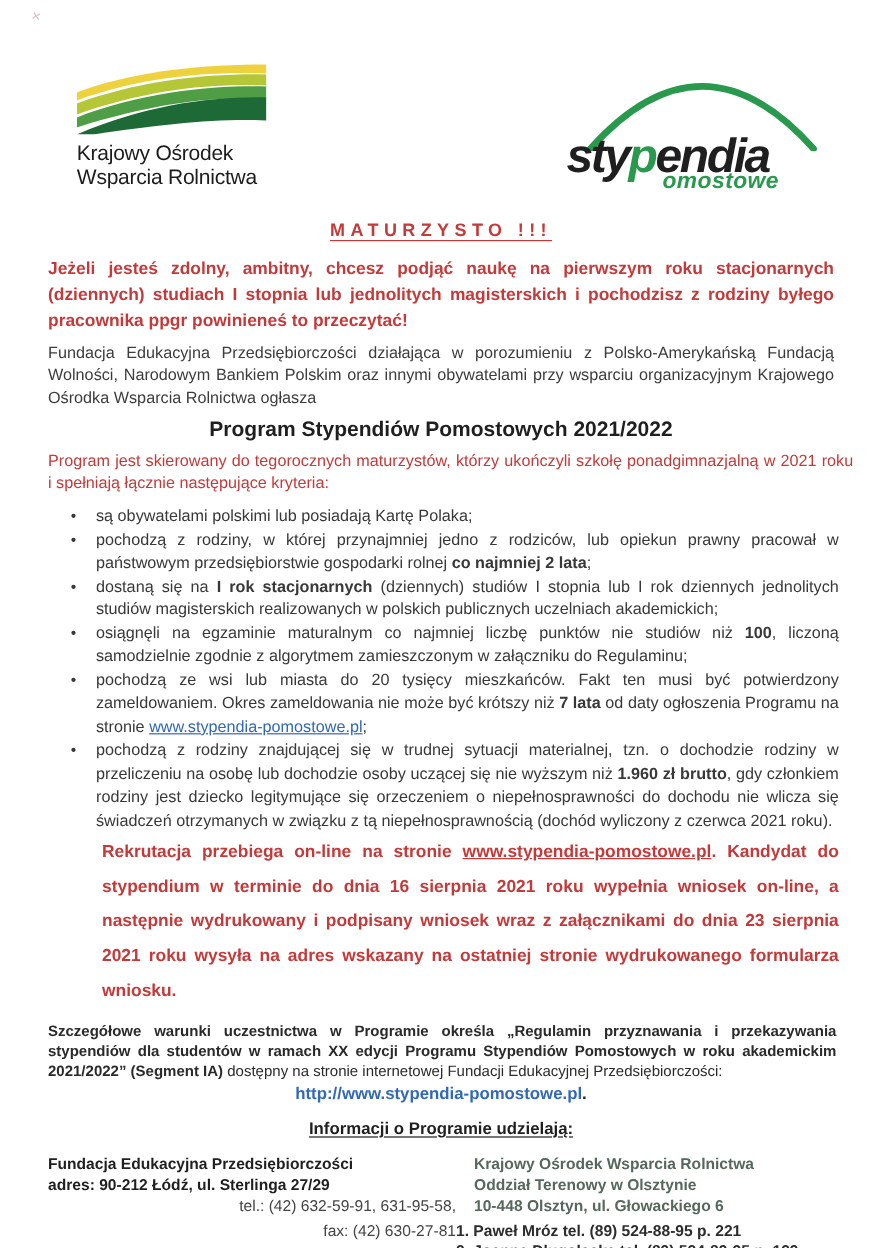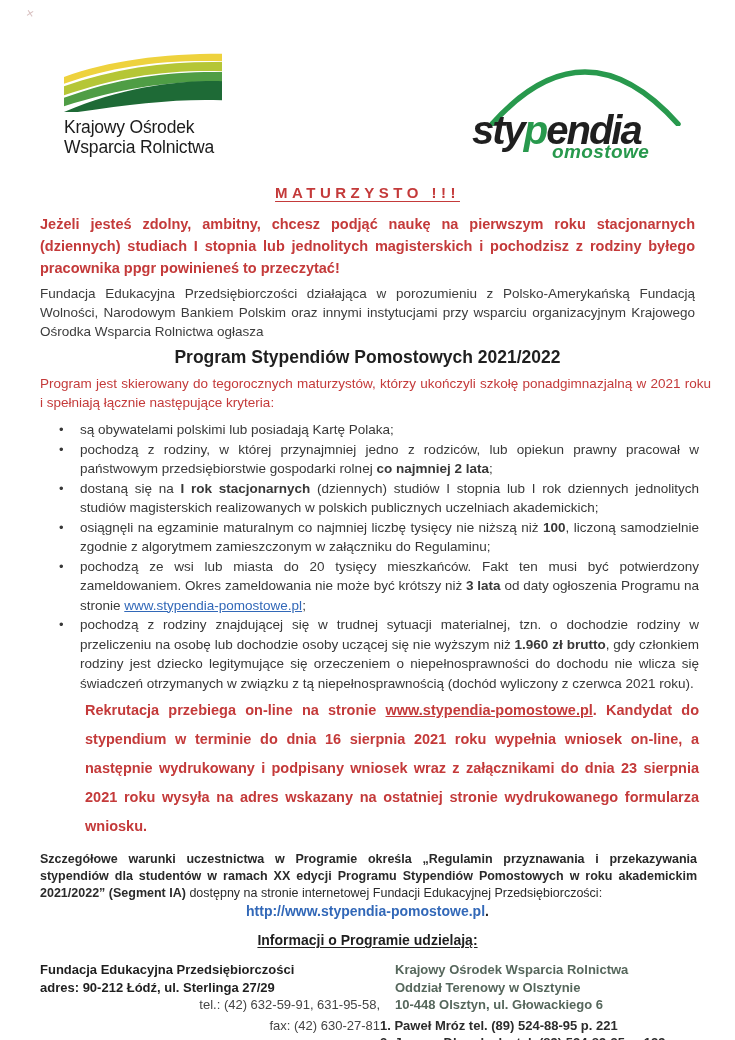--- a/index.html
+++ b/index.html
@@ -101,32 +101,32 @@
       </svg>
       <div class="styp-word"><span class="blk">sty</span><span class="grn">p</span><span class="blk">endia</span></div>
       <div class="styp-sub">omostowe</div>
     </div>
   </div>
 
   <div class="heading">MATURZYSTO !!!</div>
 
   <p class="red-bold-para">Jeżeli jesteś zdolny, ambitny, chcesz podjąć naukę na pierwszym roku stacjonarnych (dziennych) studiach I stopnia lub jednolitych magisterskich i pochodzisz z rodziny byłego pracownika ppgr powinieneś to przeczytać!</p>
 
-  <p class="black-para">Fundacja Edukacyjna Przedsiębiorczości działająca w porozumieniu z Polsko-Amerykańską Fundacją Wolności, Narodowym Bankiem Polskim oraz innymi instytucjami przy wsparciu organizacyjnym Krajowego Ośrodka Wsparcia Rolnictwa ogłasza</p>
+  <p class="black-para">Fundacja Edukacyjna Przedsiębiorczości działająca w porozumieniu z Polsko-Amerykańską Fundacją Wolności, Narodowym Bankiem Polskim oraz innymi obywatelami przy wsparciu organizacyjnym Krajowego Ośrodka Wsparcia Rolnictwa ogłasza</p>
 
   <div class="title">Program Stypendiów Pomostowych 2021/2022</div>
 
   <p class="red-para">Program jest skierowany do tegorocznych maturzystów, którzy ukończyli szkołę ponadgimnazjalną w 2021 roku i spełniają łącznie następujące kryteria:</p>
 
   <ul class="criteria">
     <li><span>są obywatelami polskimi lub posiadają Kartę Polaka;</span></li>
     <li><span>pochodzą z rodziny, w której przynajmniej jedno z rodziców, lub opiekun prawny pracował w państwowym przedsiębiorstwie gospodarki rolnej </span><span class="b">co najmniej 2 lata</span><span>;</span></li>
     <li><span>dostaną się na </span><span class="b">I rok stacjonarnych</span><span> (dziennych) studiów I stopnia lub I rok dziennych jednolitych studiów magisterskich realizowanych w polskich publicznych uczelniach akademickich;</span></li>
-    <li><span>osiągnęli na egzaminie maturalnym co najmniej liczbę tysięcy nie niższą niż </span><span class="b">100</span><span>, liczoną samodzielnie zgodnie z algorytmem zamieszczonym w załączniku do Regulaminu;</span></li>
-    <li><span>pochodzą ze wsi lub miasta do 20 tysięcy mieszkańców. Fakt ten musi być potwierdzony zameldowaniem. Okres zameldowania nie może być krótszy niż </span><span class="b">3 lata</span><span> od daty ogłoszenia Programu na stronie </span><span class="u blue">www.stypendia-pomostowe.pl</span><span>;</span></li>
+    <li><span>osiągnęli na egzaminie maturalnym co najmniej liczbę punktów nie studiów niż </span><span class="b">100</span><span>, liczoną samodzielnie zgodnie z algorytmem zamieszczonym w załączniku do Regulaminu;</span></li>
+    <li><span>pochodzą ze wsi lub miasta do 20 tysięcy mieszkańców. Fakt ten musi być potwierdzony zameldowaniem. Okres zameldowania nie może być krótszy niż </span><span class="b">7 lata</span><span> od daty ogłoszenia Programu na stronie </span><span class="u blue">www.stypendia-pomostowe.pl</span><span>;</span></li>
     <li><span>pochodzą z rodziny znajdującej się w trudnej sytuacji materialnej, tzn. o dochodzie rodziny w przeliczeniu na osobę lub dochodzie osoby uczącej się nie wyższym niż </span><span class="b">1.960 zł brutto</span><span>, gdy członkiem rodziny jest dziecko legitymujące się orzeczeniem o niepełnosprawności do dochodu nie wlicza się świadczeń otrzymanych w związku z tą niepełnosprawnością (dochód wyliczony z czerwca 2021 roku).</span></li>
   </ul>
 
   <p class="recruit"><span>Rekrutacja przebiega on-line na stronie </span><span class="u">www.stypendia-pomostowe.pl</span><span>. Kandydat do stypendium w terminie do dnia 16 sierpnia 2021 roku wypełnia wniosek on-line, a następnie wydrukowany i podpisany wniosek wraz z załącznikami do dnia 23 sierpnia 2021 roku wysyła na adres wskazany na ostatniej stronie wydrukowanego formularza wniosku.</span></p>
 
   <p class="details"><span class="b">Szczegółowe warunki uczestnictwa w Programie określa „Regulamin przyznawania i przekazywania stypendiów dla studentów w ramach XX edycji Programu Stypendiów Pomostowych w roku akademickim 2021/2022” (Segment IA)</span><span> dostępny na stronie internetowej Fundacji Edukacyjnej Przedsiębiorczości:</span></p>
 
   <div class="site-link-line"><span class="site-link">http://www.stypendia-pomostowe.pl</span><span class="site-dot">.</span></div>
 
   <div class="info-heading">Informacji o Programie udzielają:</div>

